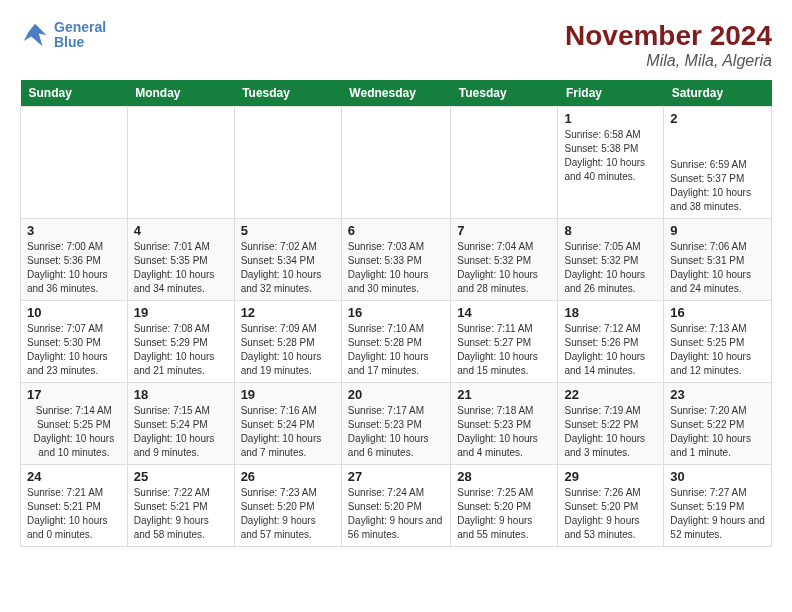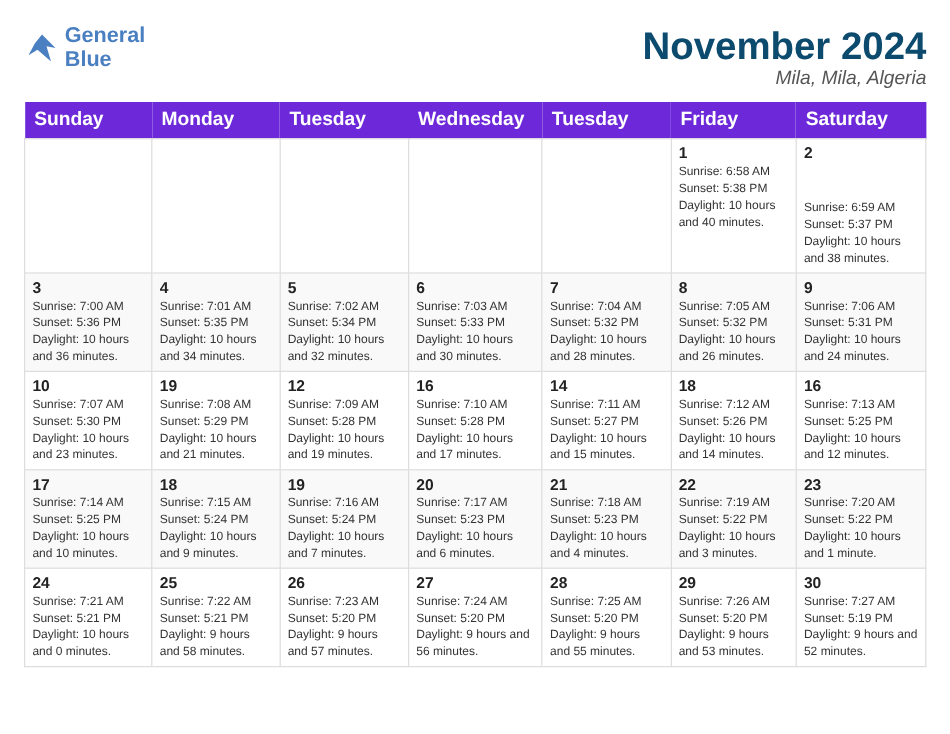--- a/index.html
+++ b/index.html
@@ -15,56 +15,56 @@
       justify-content: space-between;
       align-items: flex-start;
       margin-bottom: 10px;
     }
     .logo {
       display: flex;
       align-items: center;
       gap: 4px;
     }
     .logo-text {
-      font-size: 18px;
+      font-size: 14px;
       font-weight: bold;
       color: #333;
       line-height: 1.1;
     }
     .logo-text span {
       color: #4a7fc1;
     }
     .logo-bird {
       width: 30px;
       height: 30px;
     }
     .title-block {
       text-align: right;
     }
     .month-title {
-      font-size: 32px;
+      font-size: 28px;
       font-weight: bold;
-      color: #0c4a6e;
+      color: #7f1d1d;
     }
     .location {
       font-size: 16px;
       color: #555;
       font-style: italic;
     }
     table {
       width: 100%;
       border-collapse: collapse;
       font-size: 11px;
     }
     thead tr th {
-      background-color: #6d28d9;
+      background-color: #15803d;
       color: #fff;
       text-align: left;
       padding: 6px 8px;
-      font-size: 16px;
+      font-size: 12px;
       font-weight: bold;
     }
     tbody tr td {
       border: 1px solid #ddd;
       vertical-align: top;
       padding: 4px 6px;
       height: 80px;
       width: 113px;
       background: #fff;
     }
@@ -221,21 +221,21 @@
         <td>
           <div class="day-number">16</div>
           <div class="day-info" style="white-space: pre-line;">Sunrise: 7:13 AM
 Sunset: 5:25 PM
 Daylight: 10 hours and 12 minutes.</div>
         </td>
       </tr>
       <tr>
         <td>
           <div class="day-number">17</div>
-          <div class="day-info" style="white-space: pre-line;">Sunrise: 7:14 AM
+          <div class="day-info" style="white-space: pre-line; text-align: center;">Sunrise: 7:14 AM
 Sunset: 5:25 PM
 Daylight: 10 hours and 10 minutes.</div>
         </td>
         <td>
           <div class="day-number">18</div>
           <div class="day-info" style="white-space: pre-line;">Sunrise: 7:15 AM
 Sunset: 5:24 PM
 Daylight: 10 hours and 9 minutes.</div>
         </td>
         <td>

